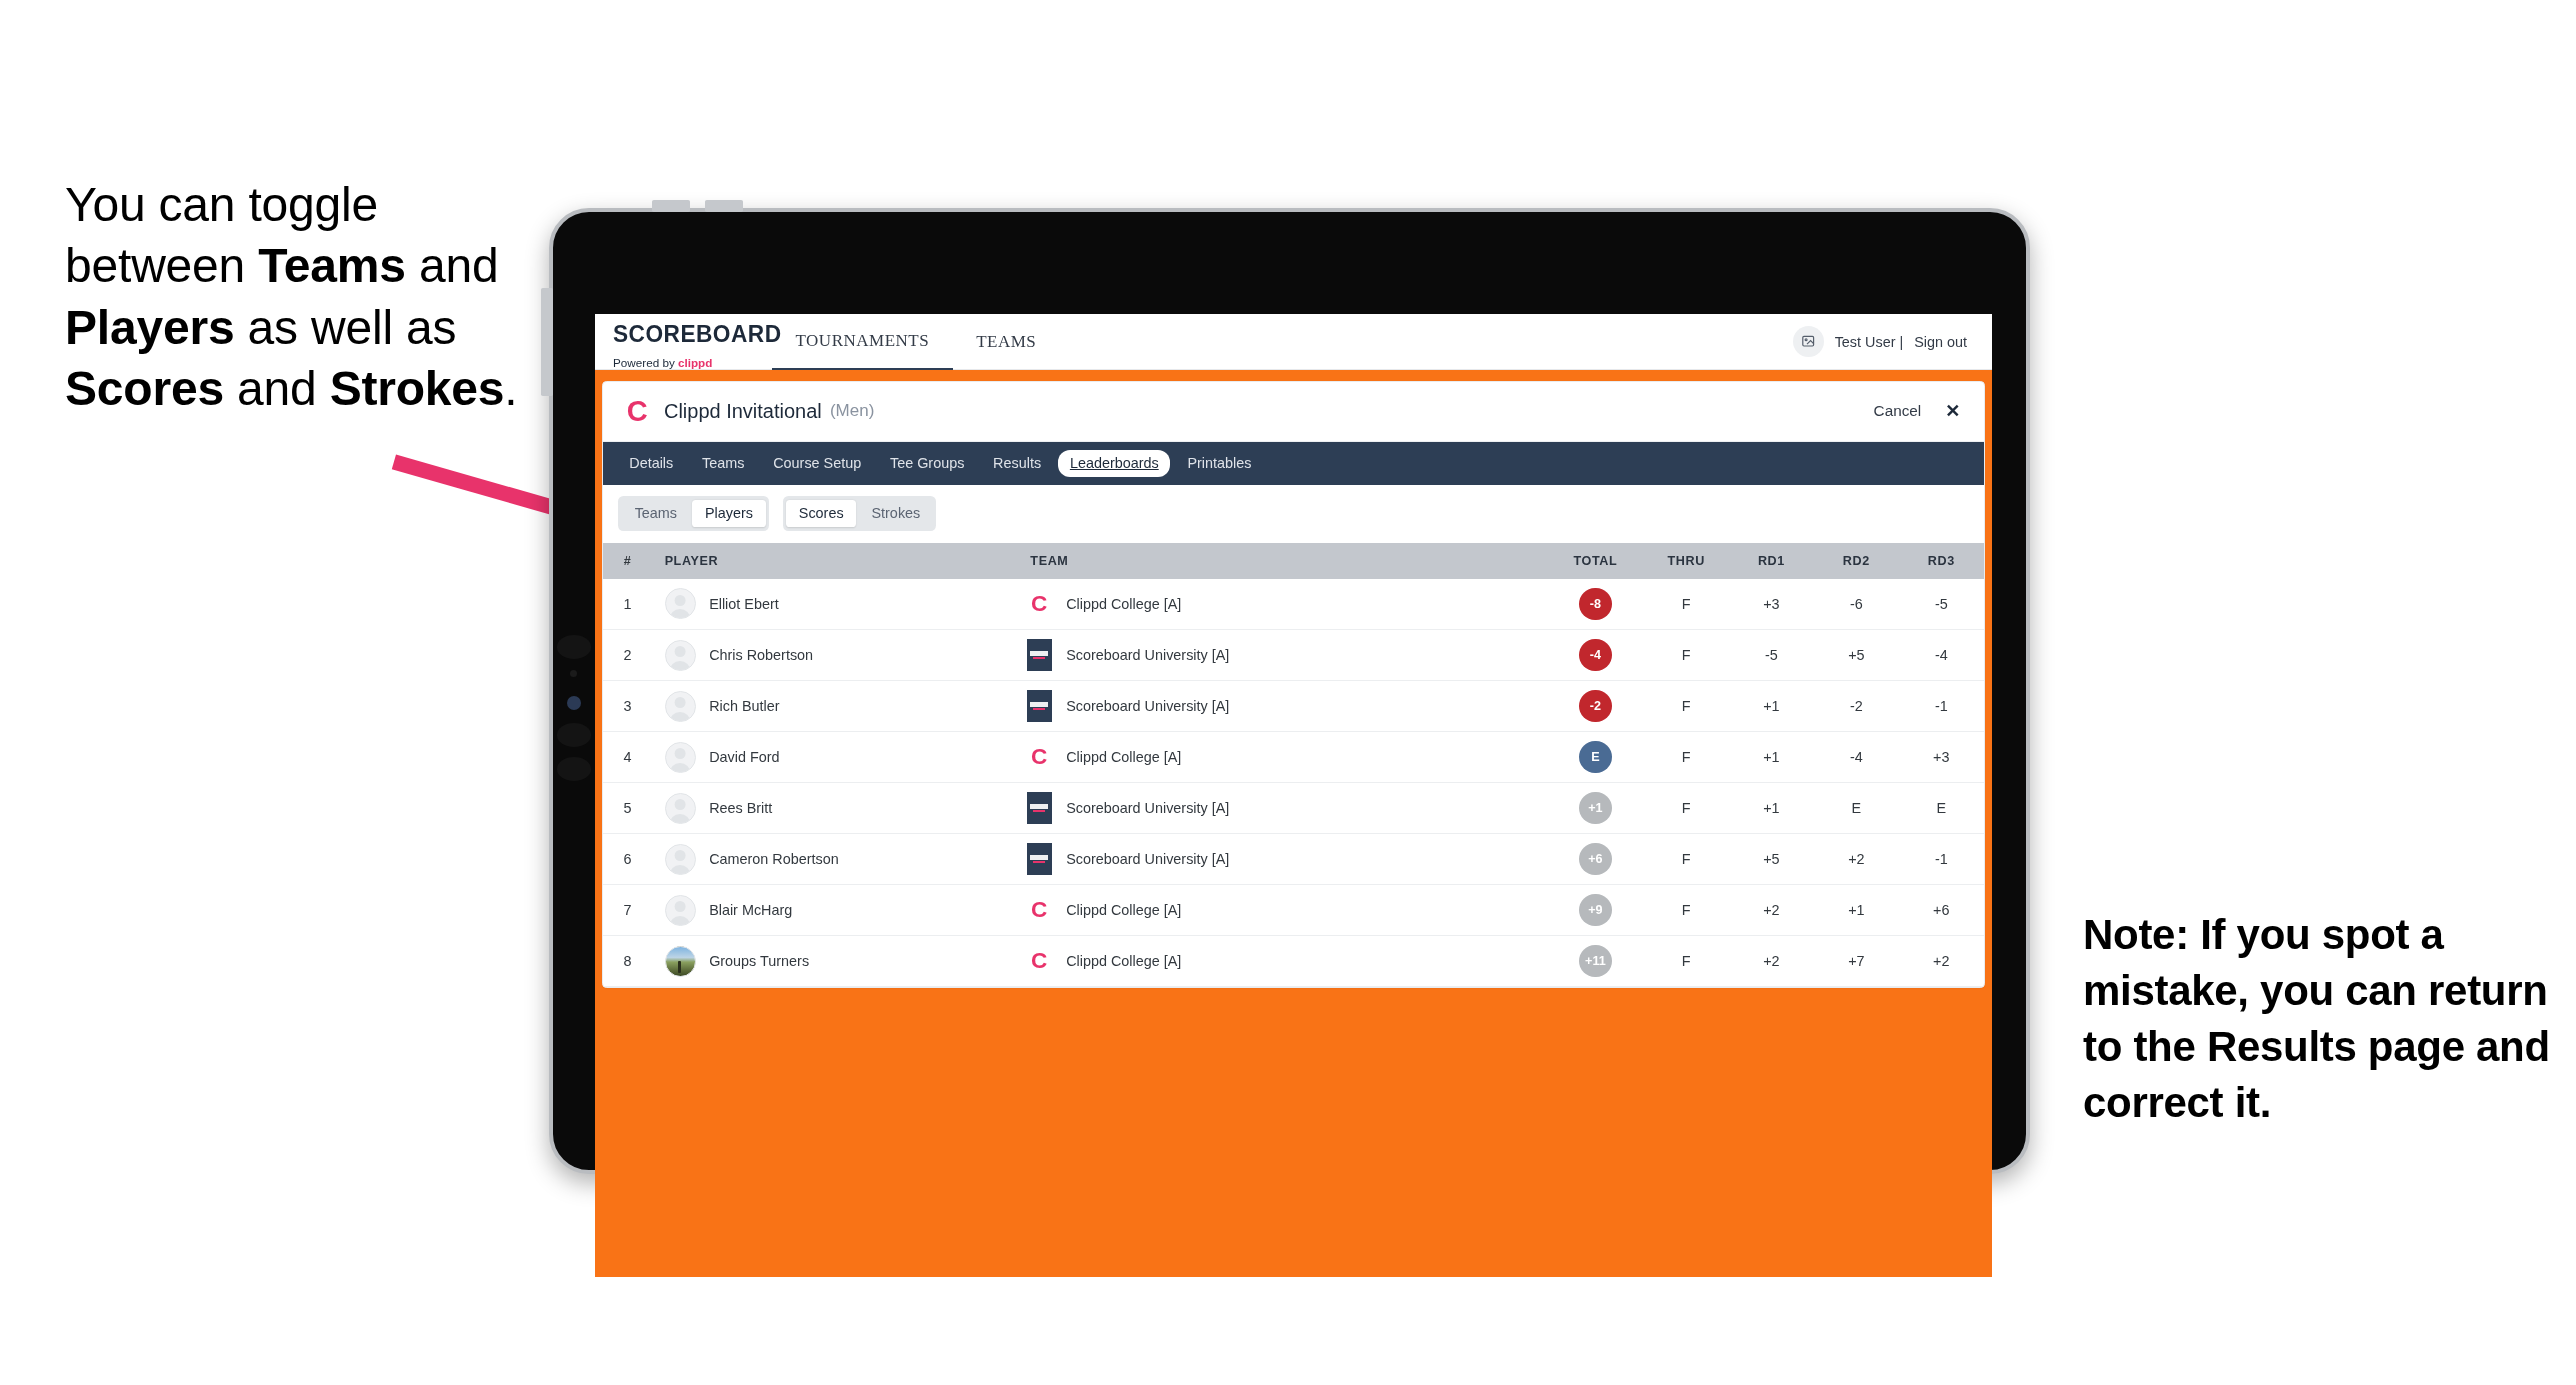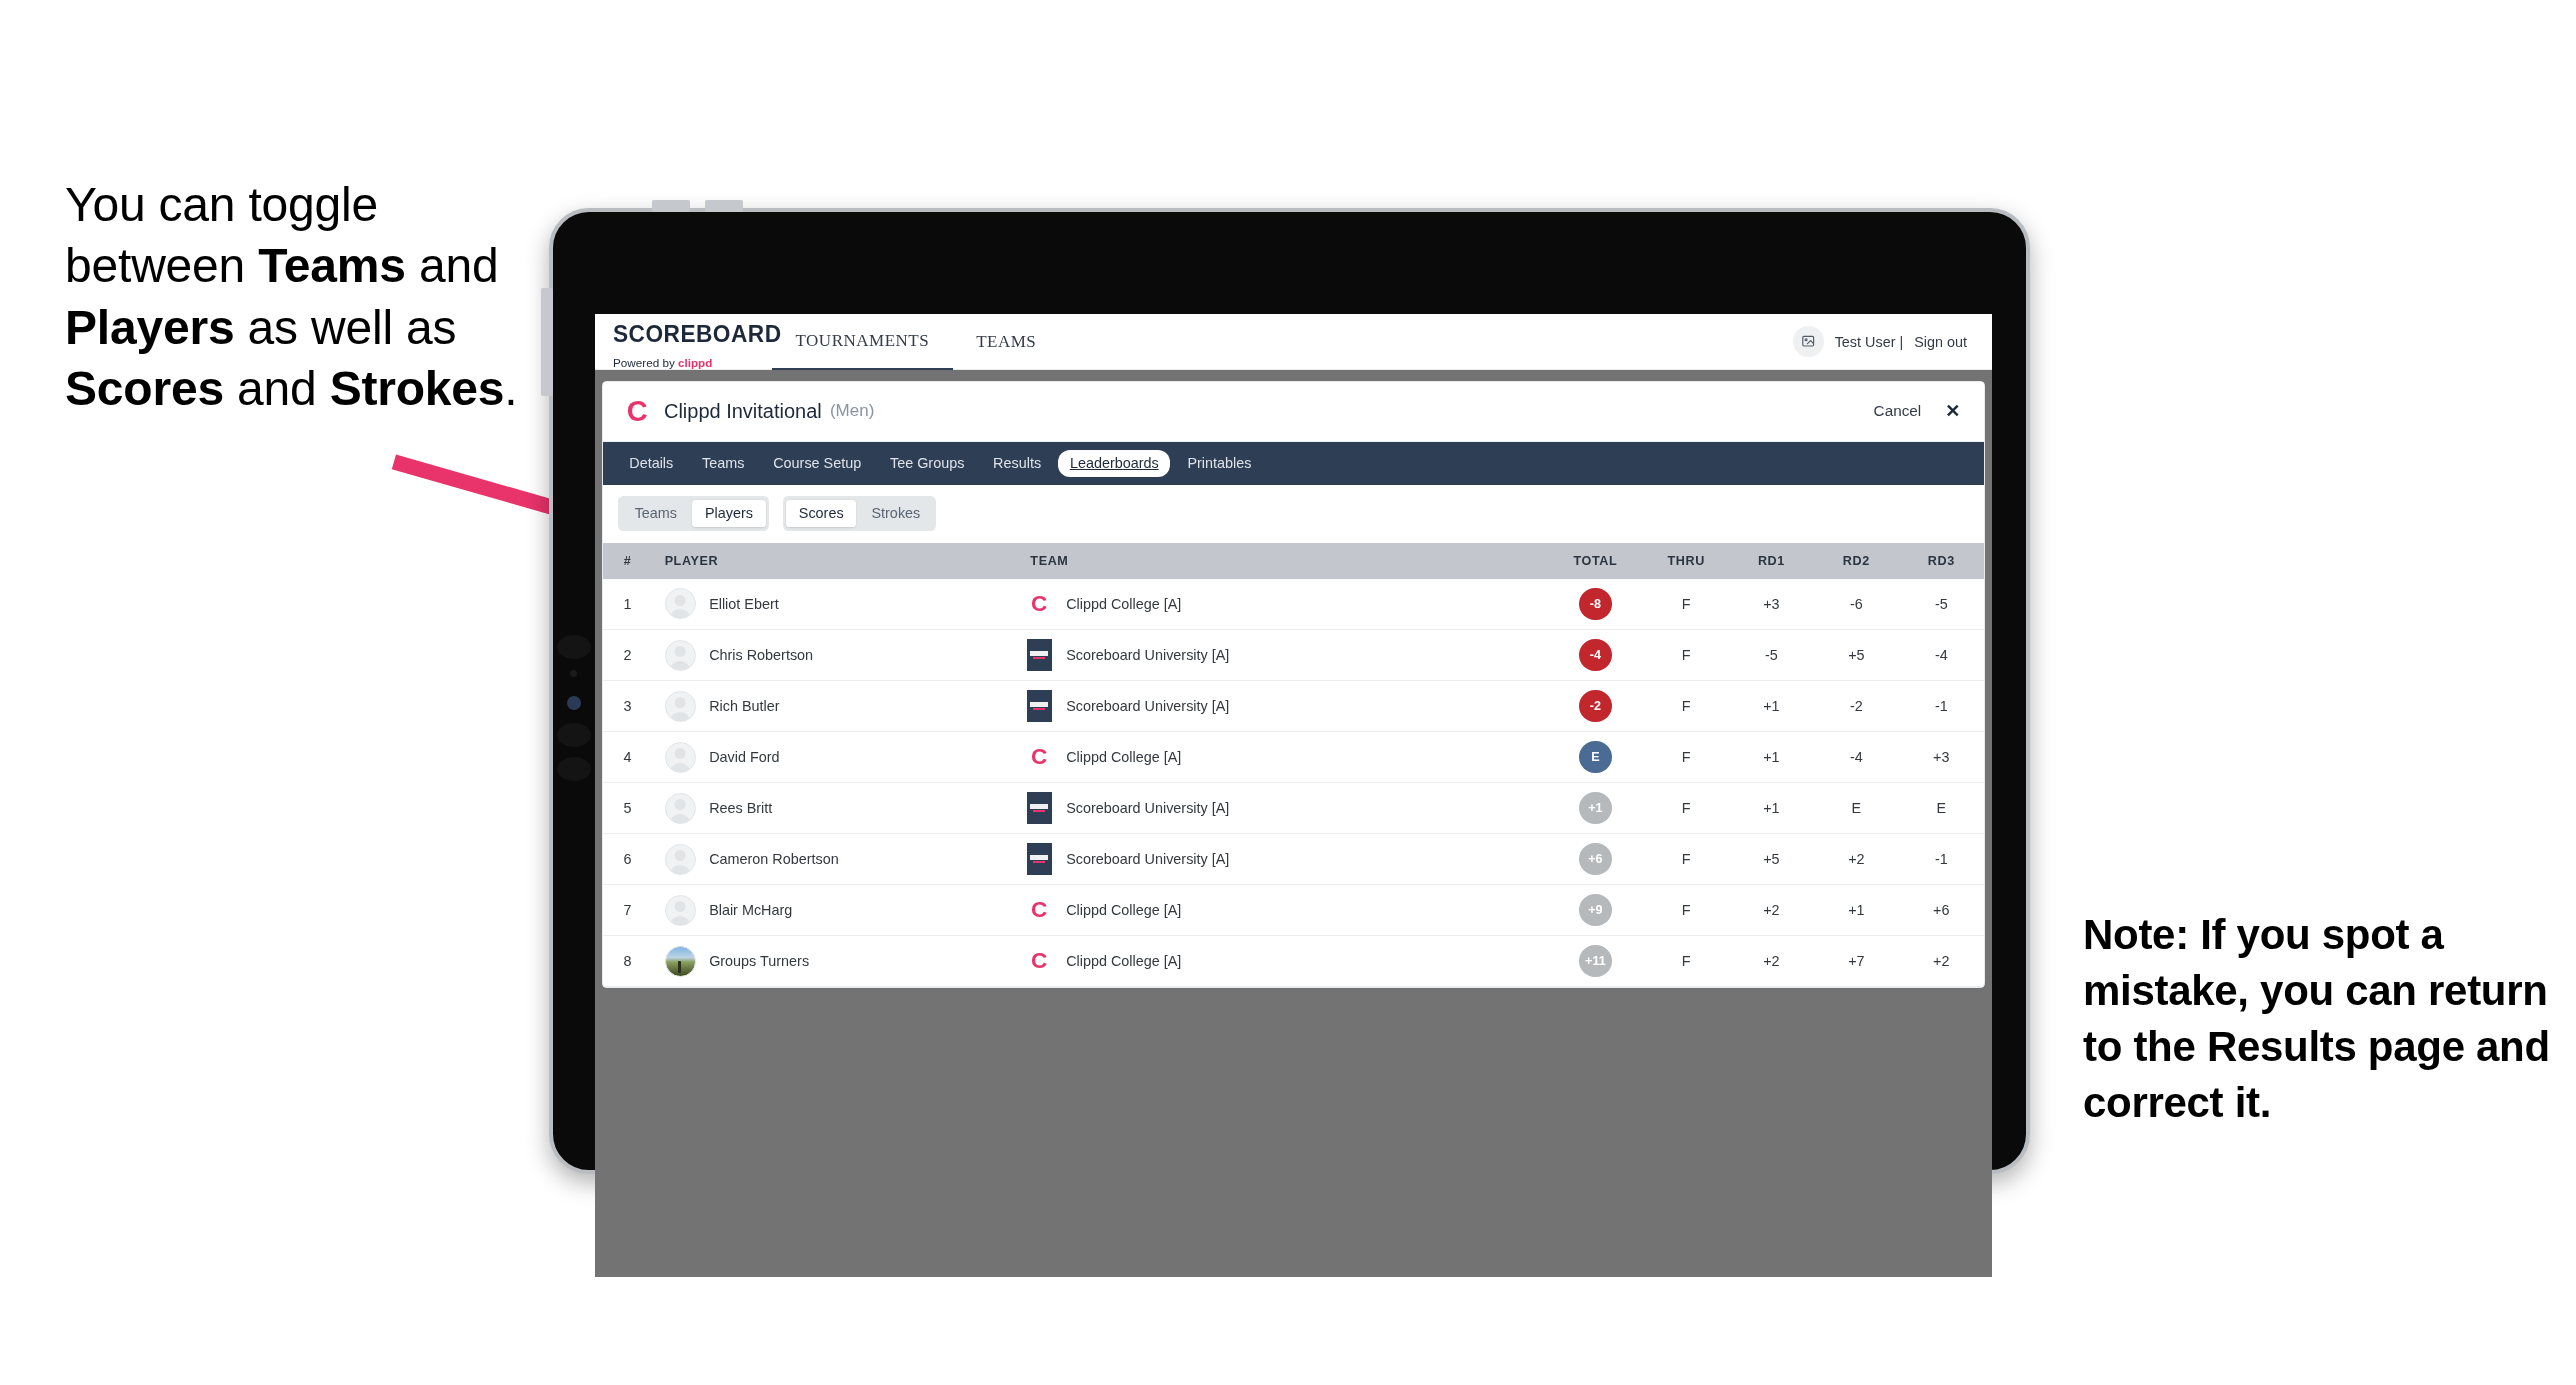--- a/index.html
+++ b/index.html
@@ -52,21 +52,21 @@
   .cam-1 { top: 423px; width: 34px; height: 23.5px; }
   .cam-2 { top: 458px; width: 7.2px;  height: 7.2px;  background:#1b1b1b; left:17px;}
   .cam-3 { top: 484px; width: 14.4px; height: 14.4px; background:#2b3a55; left:13.5px;}
   .cam-4 { top: 511px; width: 34px; height: 23.5px; }
   .cam-5 { top: 545px; width: 34px; height: 23.5px; }
 
   
   .screen {
     position: absolute; left: 42px; top: 102px;
     width: 1397px; height: 963px;
-    background: #737373;
+    background: #f97316;
     overflow: hidden;
   }
 
   
   .topbar {
     display: flex; align-items: stretch; height: 56px;
     background: #ffffff; border-bottom: 0.9px solid #e6e8eb;
   }
   .brand { padding: 8.1px 0 0 18px; width: 177px; }
   .brand-word {

